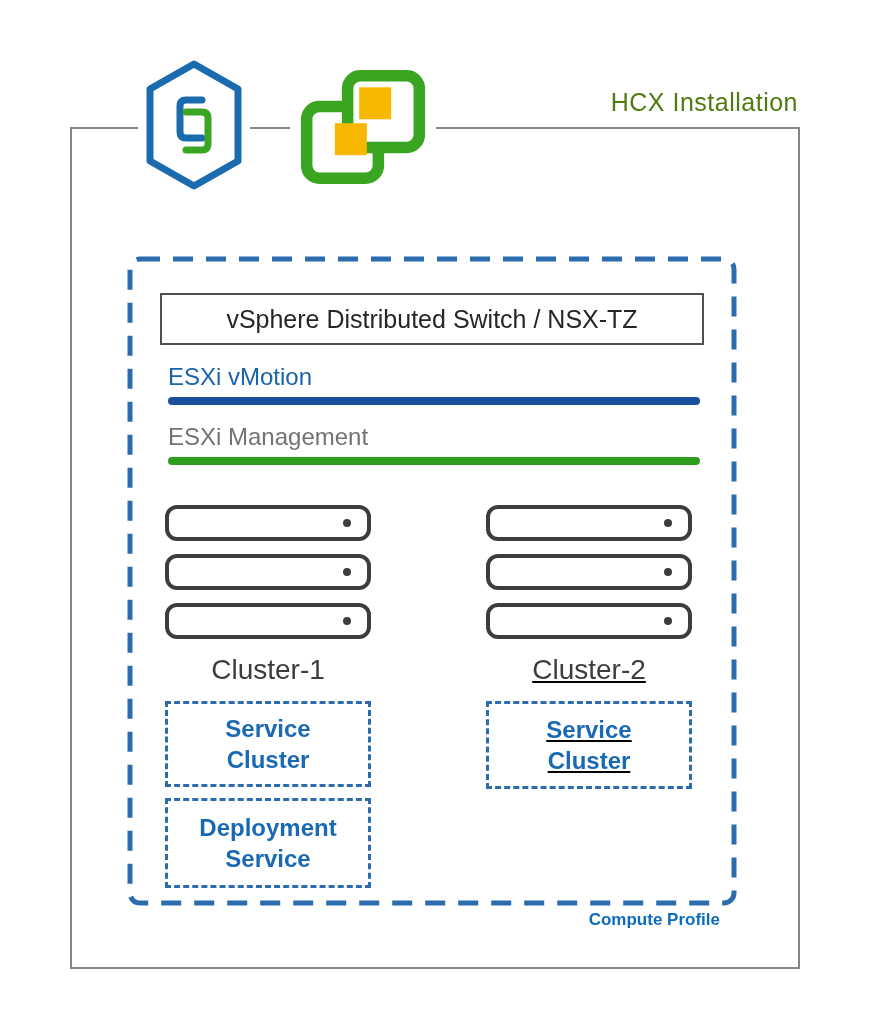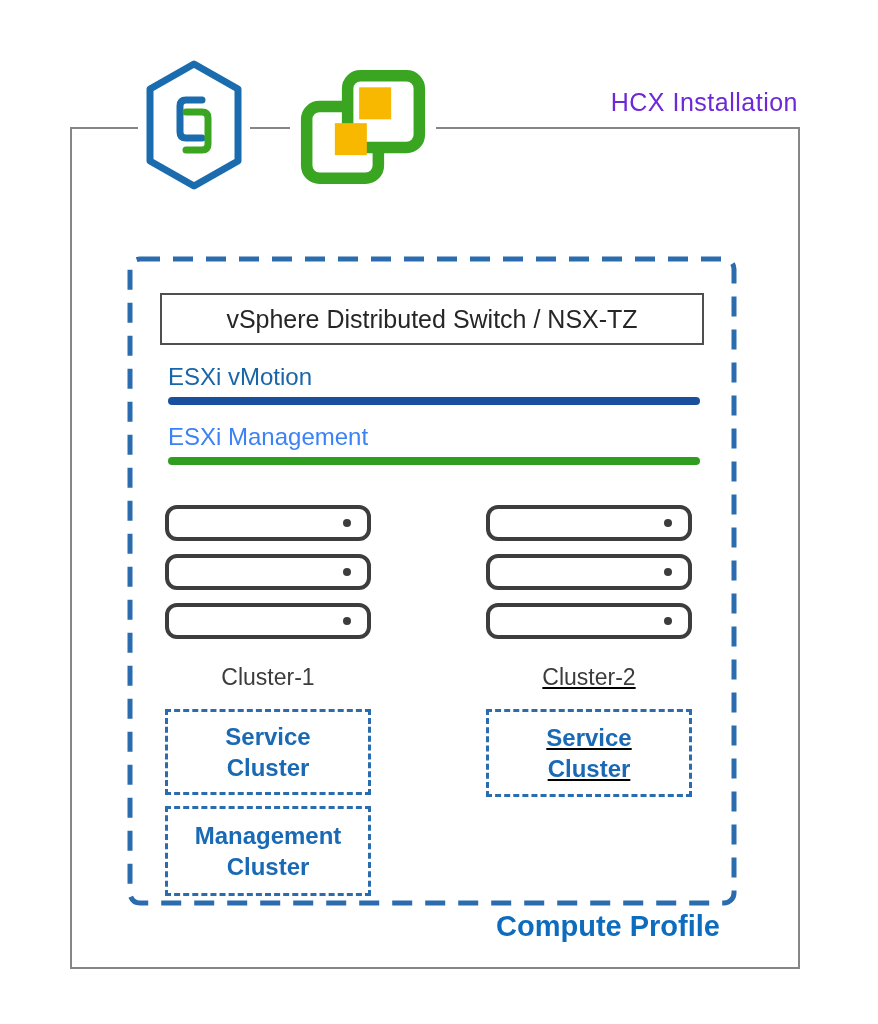--- a/index.html
+++ b/index.html
@@ -17,21 +17,21 @@
   .outer-box {
     left: 70px; top: 127px;
     width: 726px; height: 838px;
     border: 2px solid #868686;
     background: #ffffff;
   }
 
   .header-title {
     top: 88px; right: 80px;
     font-size: 25px;
-    color: #6d28d9;
+    color: #4d7c0f;
     letter-spacing: 0.5px;
   }
 
   
   .logo { background: #ffffff; display: flex; align-items: center; justify-content: center; }
   .logo-hcx { left: 138px; top: 54px; width: 112px; height: 142px; }
   .logo-vsphere { left: 290px; top: 56px; width: 146px; height: 142px; }
 
   
   .cp-border { left: 127px; top: 256px; }
@@ -40,21 +40,21 @@
     left: 160px; top: 293px;
     width: 540px; height: 48px;
     border: 2px solid #4f4f4f;
     background: #ffffff;
     display: flex; align-items: center; justify-content: center;
     font-size: 25px; color: #262626;
   }
 
   .net-label { font-size: 24px; font-weight: 500; }
   .vmotion-label { left: 168px; top: 363px; color: #1865a9; }
-  .mgmt-label { left: 168px; top: 423px; color: #3b82f6; }
+  .mgmt-label { left: 168px; top: 423px; color: #737373; }
   .net-line { height: 8px; border-radius: 4px; width: 532px; left: 168px; }
   .vmotion-line { top: 397px; background: #1a4f9d; }
   .mgmt-line { top: 457px; background: #2f9e1e; }
 
   
   .cluster { width: 206px; top: 505px; }
   .cluster-a { left: 165px; }
   .cluster-b { left: 486px; text-decoration: underline; }
 
   .host-row {
@@ -68,23 +68,23 @@
   .host-dot {
     position: absolute;
     right: 16px; top: 50%;
     width: 8px; height: 8px;
     transform: translateY(-50%);
     border-radius: 50%;
     background: #3d3d3d;
   }
 
   .cluster-name {
-    margin-top: 24px;
+    margin-top: 16px;
     text-align: center;
-    font-size: 23px;
+    font-size: 28px;
     color: #3c3c3c;
     line-height: 29px;
   }
 
   .sub-box {
     border: 3px dashed #2a6cad;
     background: #ffffff;
     display: flex; align-items: center; justify-content: center;
     text-align: center;
     color: #1a69b5;
@@ -93,21 +93,21 @@
     line-height: 1.3;
     box-sizing: border-box;
   }
   .sub-box span { display: block; max-width: 150px; margin: 8px auto; }
   .svc-a { margin-top: 17px; height: 86px; }
   .dep-a { margin-top: 11px; height: 90px; }
   .svc-b { margin-top: 17px; height: 88px; }
 
   .compute-profile-label {
     top: 910px; right: 158px;
-    font-size: 29px;
+    font-size: 17px;
     font-weight: 700;
     color: #0d6cbe;
   }
 </style>
 </head>
 <body>
 
 <div class="canvas">
 
   <div class="abs outer-box"></div>
@@ -153,21 +153,21 @@
         <span class="host-dot"></span>
       </div>
     <div class="host-row">
         <span class="host-dot"></span>
       </div>
     <div class="cluster-name">Cluster-1</div>
     <div class="sub-box svc-a">
       <span>Service Cluster</span>
     </div>
     <div class="sub-box dep-a">
-      <span>Management Cluster</span>
+      <span>Deployment Service</span>
     </div>
   </div>
 
   <div class="abs cluster cluster-b">
     <div class="host-row">
         <span class="host-dot"></span>
       </div>
     <div class="host-row">
         <span class="host-dot"></span>
       </div>

